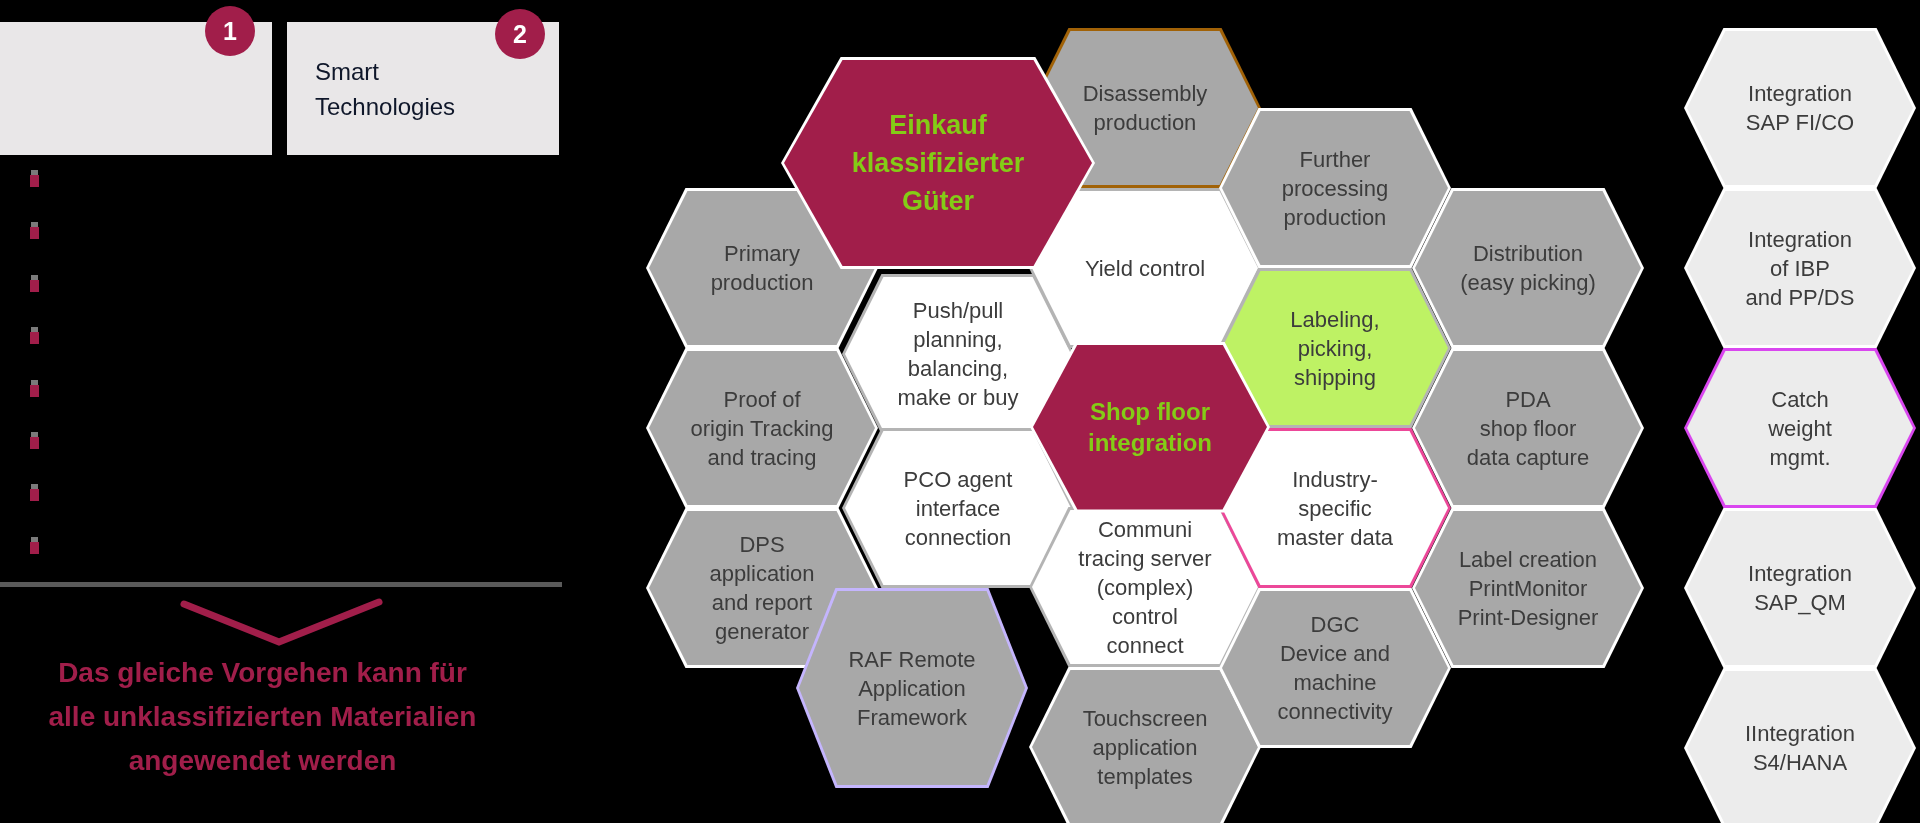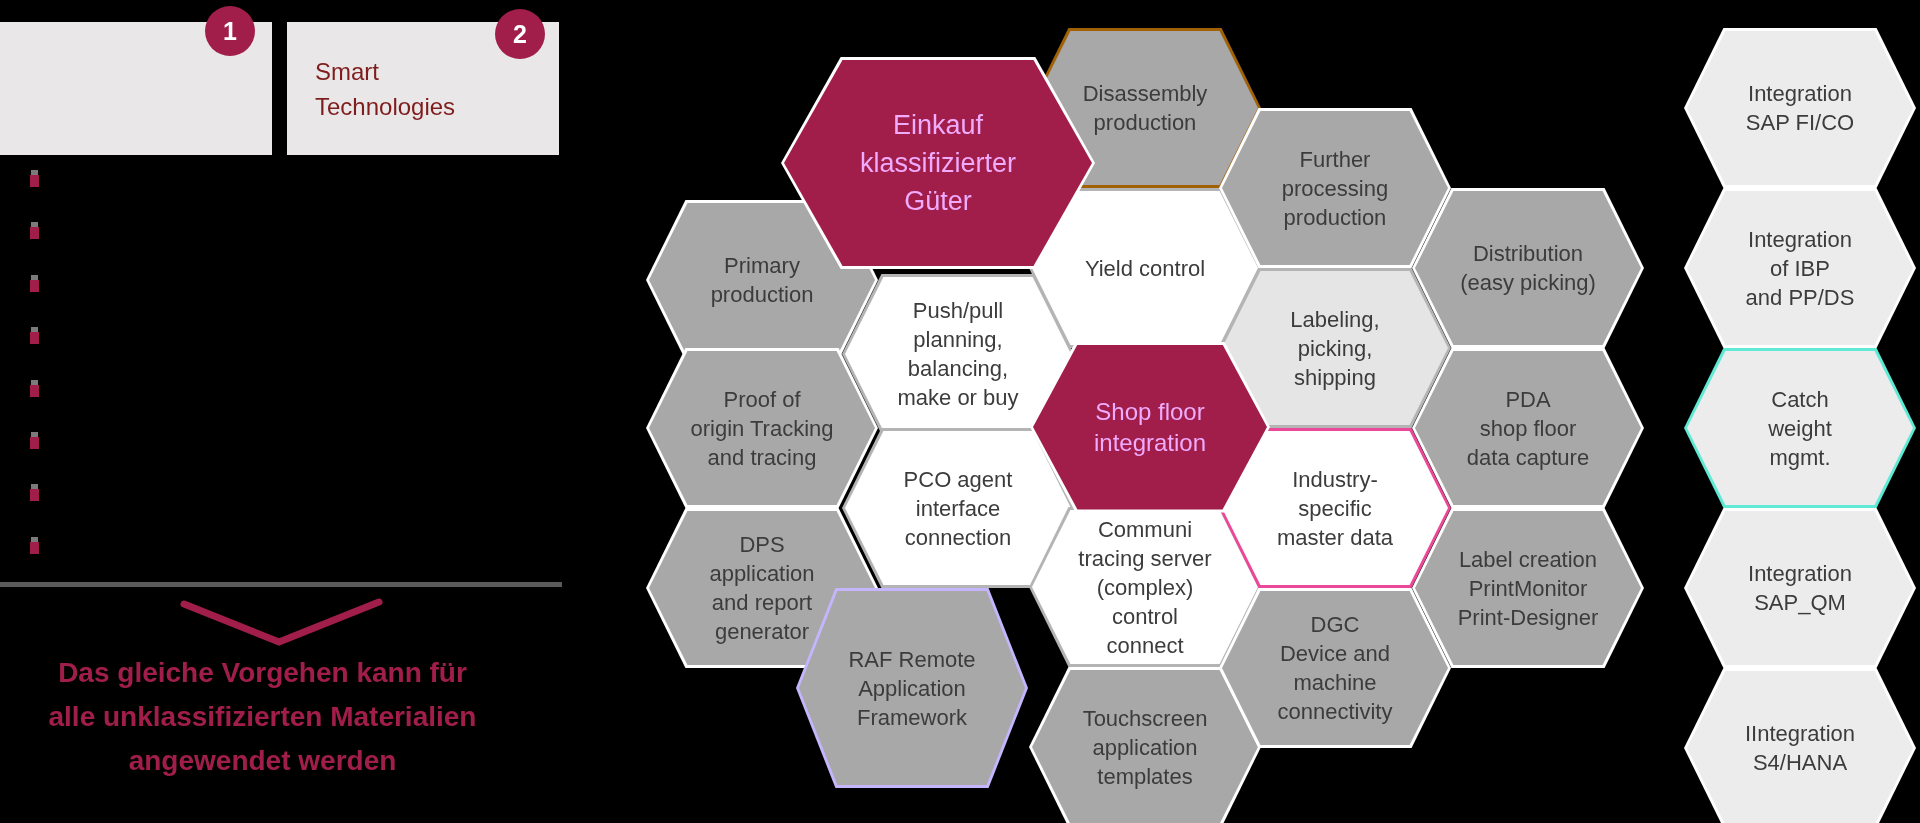--- a/index.html
+++ b/index.html
@@ -34,36 +34,36 @@
   .hex{position:absolute;}
   .hex.big{clip-path:polygon(19% 0%,81% 0%,100% 50%,81% 100%,19% 100%,0% 50%);}
   .hex.big .hex-in{clip-path:polygon(19% 0%,81% 0%,100% 50%,81% 100%,19% 100%,0% 50%);}
   .hex-in{
     position:absolute;inset:3px;display:flex;align-items:center;justify-content:center;
     text-align:center;
   }
   .hex-label{
     font-size:22px;line-height:29px;color:#3c3c3c;white-space:pre-line;
   }
-  .hex.crimson .hex-label{color:#f0abfc;font-weight:400;}
+  .hex.crimson .hex-label{color:#84cc16;font-weight:700;}
   .hex.size-big1 .hex-label{font-size:27px;line-height:38px;}
   .hex.size-big2 .hex-label{font-size:24px;line-height:31px;}
 </style>
 </head>
 <body>
 
 <div id="stage" style="background: rgb(0, 0, 0);">
 
   <div class="legend-box" style="left: 0px; background: rgb(233, 231, 232);">
     <div class="badge" style="top: -16px; right: 17px; background: rgb(161, 30, 74);">
       <span>1</span>
     </div>
   </div>
   <div class="legend-box" style="left: 287px; background: rgb(233, 231, 232);">
-    <span class="box-label" style="color: #7f1d1d;">Smart
+    <span class="box-label" style="color: #0f172a;">Smart
 Technologies</span>
     <div class="badge" style="top: -13px; right: 14px; background: rgb(161, 30, 74);">
       <span>2</span>
     </div>
   </div>
 
   <div id="bullet-list">
       <div class="bullet" style="left: 30px; top: 175px; background: rgb(161, 30, 74); box-shadow: rgb(123, 123, 123) 0px -6px 0px -1px;"></div>
       <div class="bullet" style="left: 30px; top: 227px; background: rgb(161, 30, 74); box-shadow: rgb(123, 123, 123) 0px -6px 0px -1px;"></div>
       <div class="bullet" style="left: 30px; top: 280px; background: rgb(161, 30, 74); box-shadow: rgb(123, 123, 123) 0px -6px 0px -1px;"></div>
@@ -78,21 +78,21 @@
 
   <svg width="420" height="60" style="position:absolute;left:0;top:590px;">
     <polyline id="chevron-line" points="184,14 279,52 379,12" fill="none" stroke-width="7" stroke-linecap="round" stroke="#a11e4a"></polyline>
   </svg>
 
   <div class="note-text" style="color: rgb(161, 30, 74);">Das gleiche Vorgehen kann für
 alle unklassifizierten Materialien
 angewendet werden</div>
 
   <div id="honeycomb">
-      <div class="hex gray size-std" style="left: 646px; top: 188px; width: 232px; height: 160px; background: rgb(255, 255, 255); z-index: 2; margin-top: 12px;">
+      <div class="hex gray size-std" style="left: 646px; top: 188px; width: 232px; height: 160px; background: rgb(255, 255, 255); z-index: 2;">
         <div class="hex-in" style="background: rgb(168, 168, 168);">
           <span class="hex-label">Primary
 production</span>
         </div>
       </div>
       <div class="hex gray size-std" style="left: 646px; top: 348px; width: 232px; height: 160px; background: rgb(255, 255, 255); z-index: 2;">
         <div class="hex-in" style="background: rgb(168, 168, 168);">
           <span class="hex-label">Proof of
 origin Tracking
 and tracing</span>
@@ -169,21 +169,21 @@
         </div>
       </div>
       <div class="hex gray size-std" style="left: 1219px; top: 108px; width: 232px; height: 160px; background: rgb(255, 255, 255); z-index: 2;">
         <div class="hex-in" style="background: rgb(168, 168, 168);">
           <span class="hex-label">Further
 processing
 production</span>
         </div>
       </div>
       <div class="hex white size-std" style="left: 1219px; top: 268px; width: 232px; height: 160px; background: rgb(180, 180, 180); z-index: 1;">
-        <div class="hex-in" style="background: #e5e5e5; align-items: center;">
+        <div class="hex-in" style="background: #bef264; align-items: center;">
           <span class="hex-label">Labeling,
 picking,
 shipping</span>
         </div>
       </div>
       <div class="hex white size-std" style="left: 1219px; top: 428px; width: 232px; height: 160px; background: #ec4899; z-index: 1;">
         <div class="hex-in" style="background: rgb(255, 255, 255);">
           <span class="hex-label">Industry-
 specific
 master data</span>
@@ -223,21 +223,21 @@
 SAP FI/CO</span>
         </div>
       </div>
       <div class="hex light size-std" style="left: 1684px; top: 188px; width: 232px; height: 160px; background: rgb(255, 255, 255); z-index: 2;">
         <div class="hex-in" style="background: rgb(236, 236, 236);">
           <span class="hex-label">Integration
 of IBP
 and PP/DS</span>
         </div>
       </div>
-      <div class="hex light size-std" style="left: 1684px; top: 348px; width: 232px; height: 160px; background: #5eead4; z-index: 2;">
+      <div class="hex light size-std" style="left: 1684px; top: 348px; width: 232px; height: 160px; background: #d946ef; z-index: 2;">
         <div class="hex-in" style="background: rgb(236, 236, 236);">
           <span class="hex-label">Catch
 weight
 mgmt.</span>
         </div>
       </div>
       <div class="hex light size-std" style="left: 1684px; top: 508px; width: 232px; height: 160px; background: rgb(255, 255, 255); z-index: 2;">
         <div class="hex-in" style="background: rgb(236, 236, 236);">
           <span class="hex-label">Integration
 SAP_QM</span>

